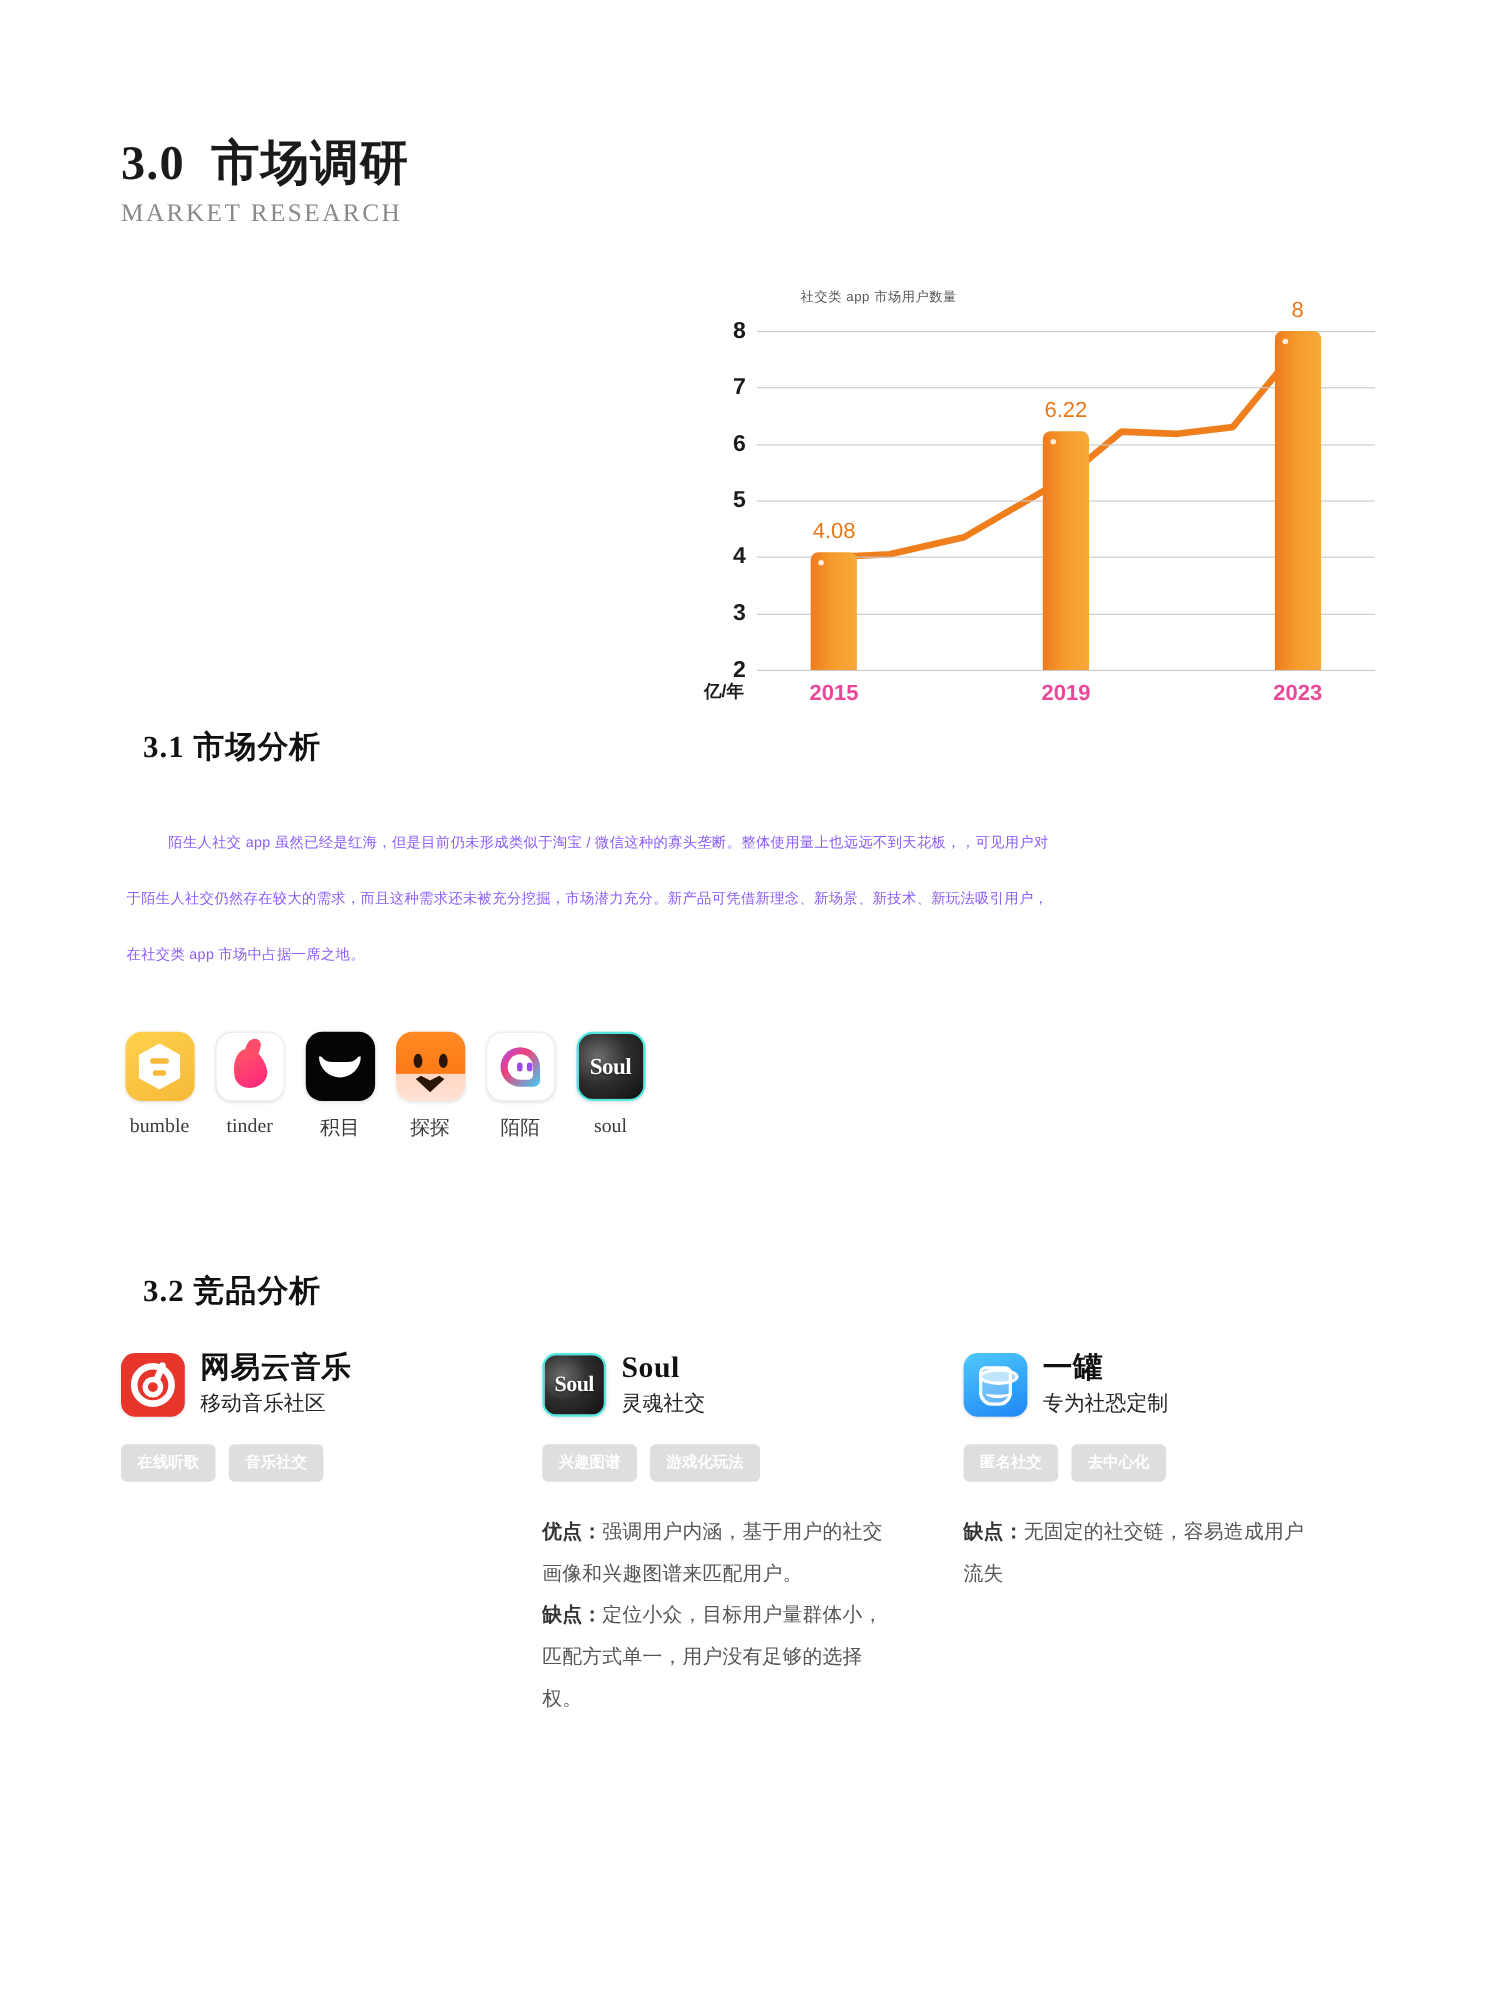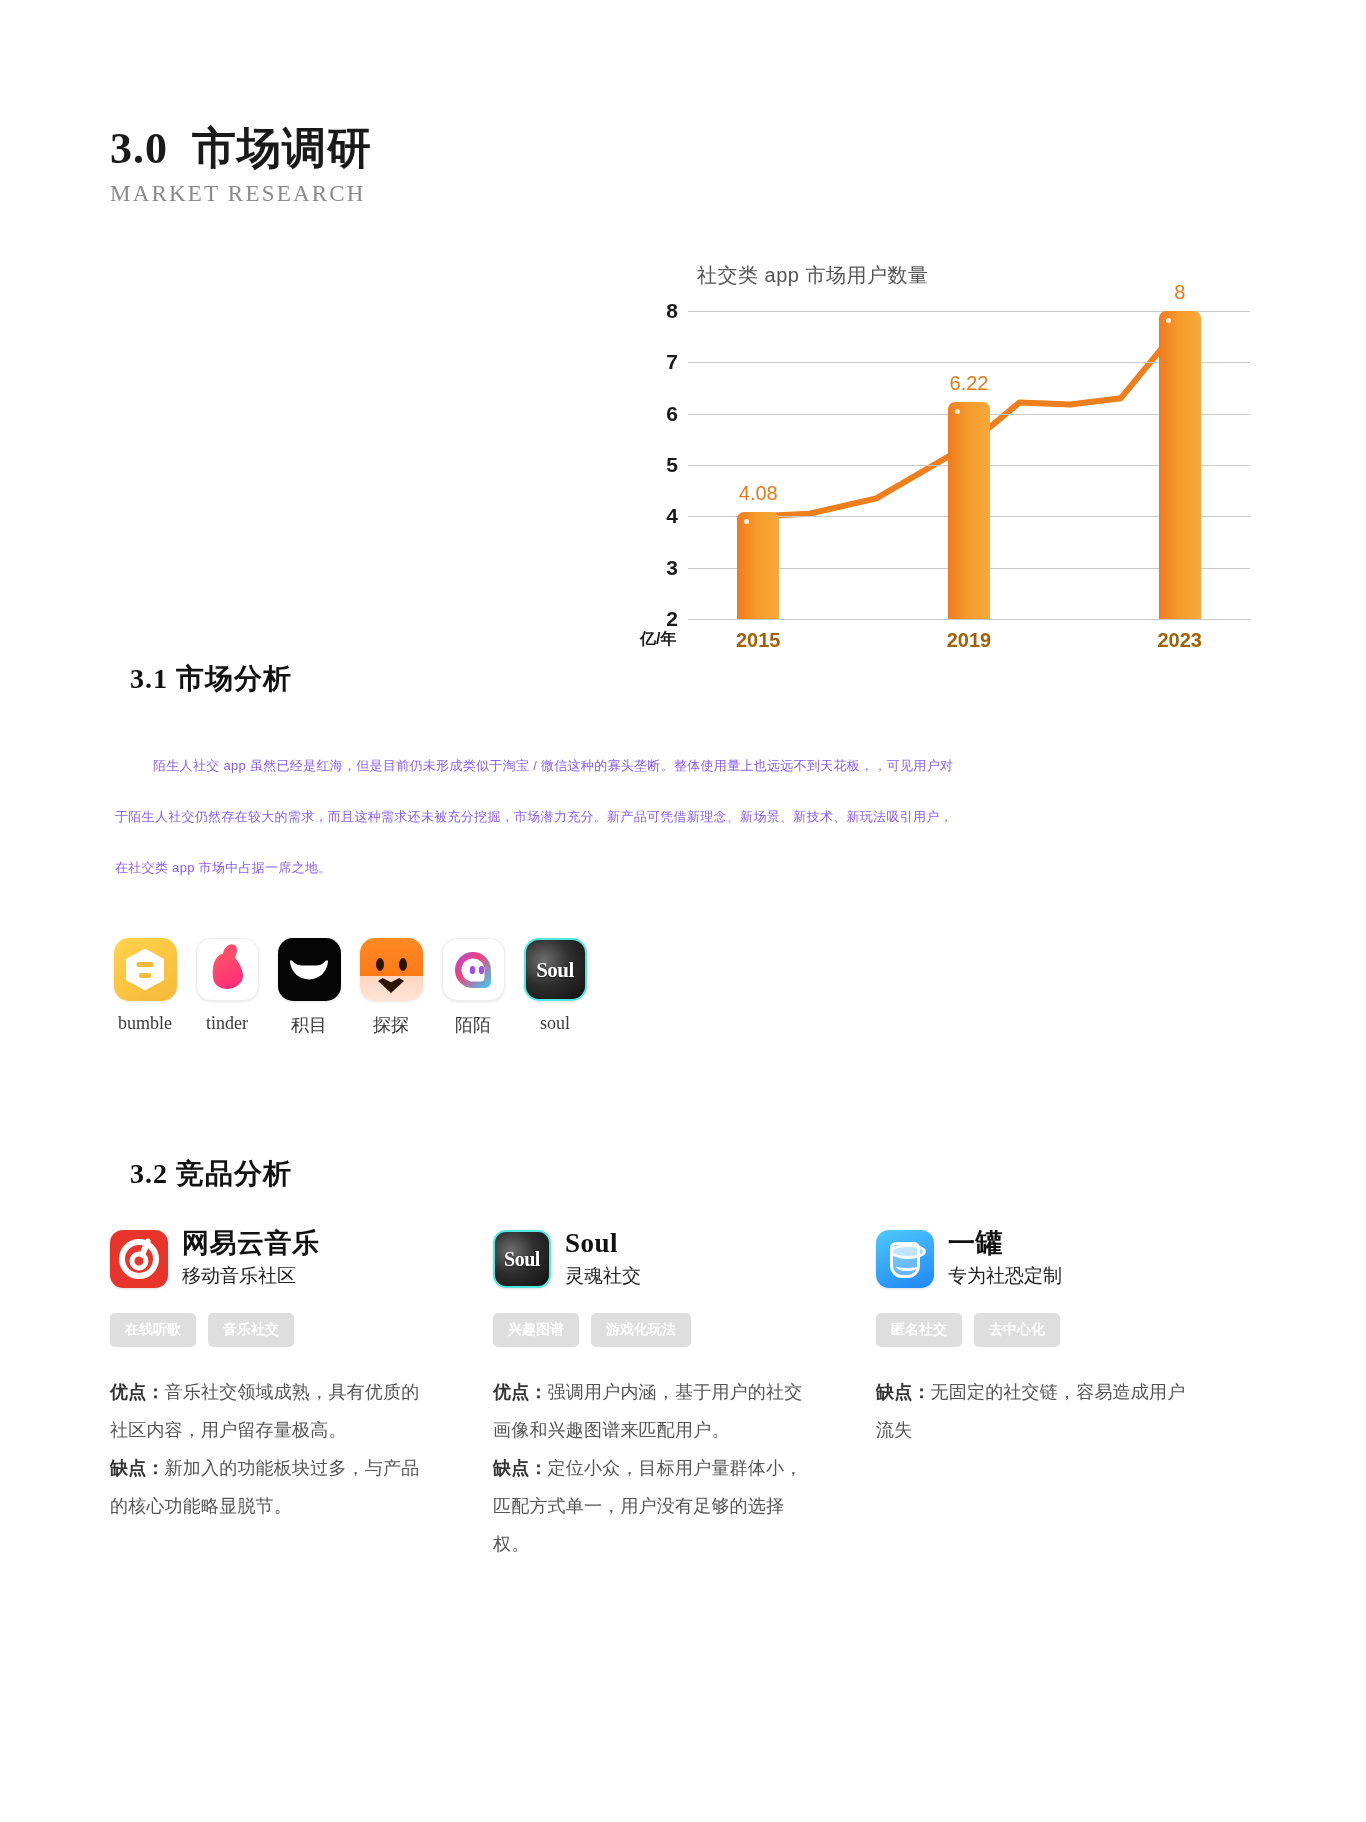--- a/index.html
+++ b/index.html
@@ -40,24 +40,24 @@
 
   
   .chart-wrap {
     position: absolute;
     left: 640px;
     top: 262px;
     width: 610px;
     height: 400px;
   }
   .chart-title {
-    font-size: 20px;
+    font-size: 12px;
     color: #555555;
     letter-spacing: .5px;
-    margin-left: 57px;
+    margin-left: 88px;
   }
   .plot {
     position: relative;
     margin-top: 22px;
     width: 610px;
     height: 308px;
   }
   .y-axis {
     position: absolute;
     left: 0; top: 0;
@@ -115,21 +115,21 @@
   .x-axis {
     position: absolute;
     left: 0; top: 318px;
     width: 610px;
     height: 36px;
   }
   .x-tick {
     position: absolute;
     font-size: 20px;
     font-weight: bold;
-    color: #a16207;
+    color: #ec4899;
     transform: translateX(-50%);
     white-space: nowrap;
   }
   .x-unit {
     position: absolute;
     left: 0;
     font-size: 16px;
     font-weight: bold;
     color: #1a1a1a;
     white-space: nowrap;
@@ -508,24 +508,20 @@
         </div>
         <div class="comp-titles">
           <div class="comp-name">网易云音乐</div>
           <div class="comp-sub">移动音乐社区</div>
         </div>
       </div>
       <div class="tags">
         <span class="tag">在线听歌</span>
         <span class="tag">音乐社交</span>
       </div>
-      <div class="pc">
-        <p><b>优点：</b><span>音乐社交领域成熟，具有优质的社区内容，用户留存量极高。</span></p>
-        <p><b>缺点：</b><span>新加入的功能板块过多，与产品的核心功能略显脱节。</span></p>
-      </div>
     </div>
 
     <div class="comp">
       <div class="comp-head">
         <div class="comp-icon ic-soul">
           <div class="stxt" style="font-size:20px">Soul</div>
         </div>
         <div class="comp-titles">
           <div class="comp-name">Soul</div>
           <div class="comp-sub">灵魂社交</div>

